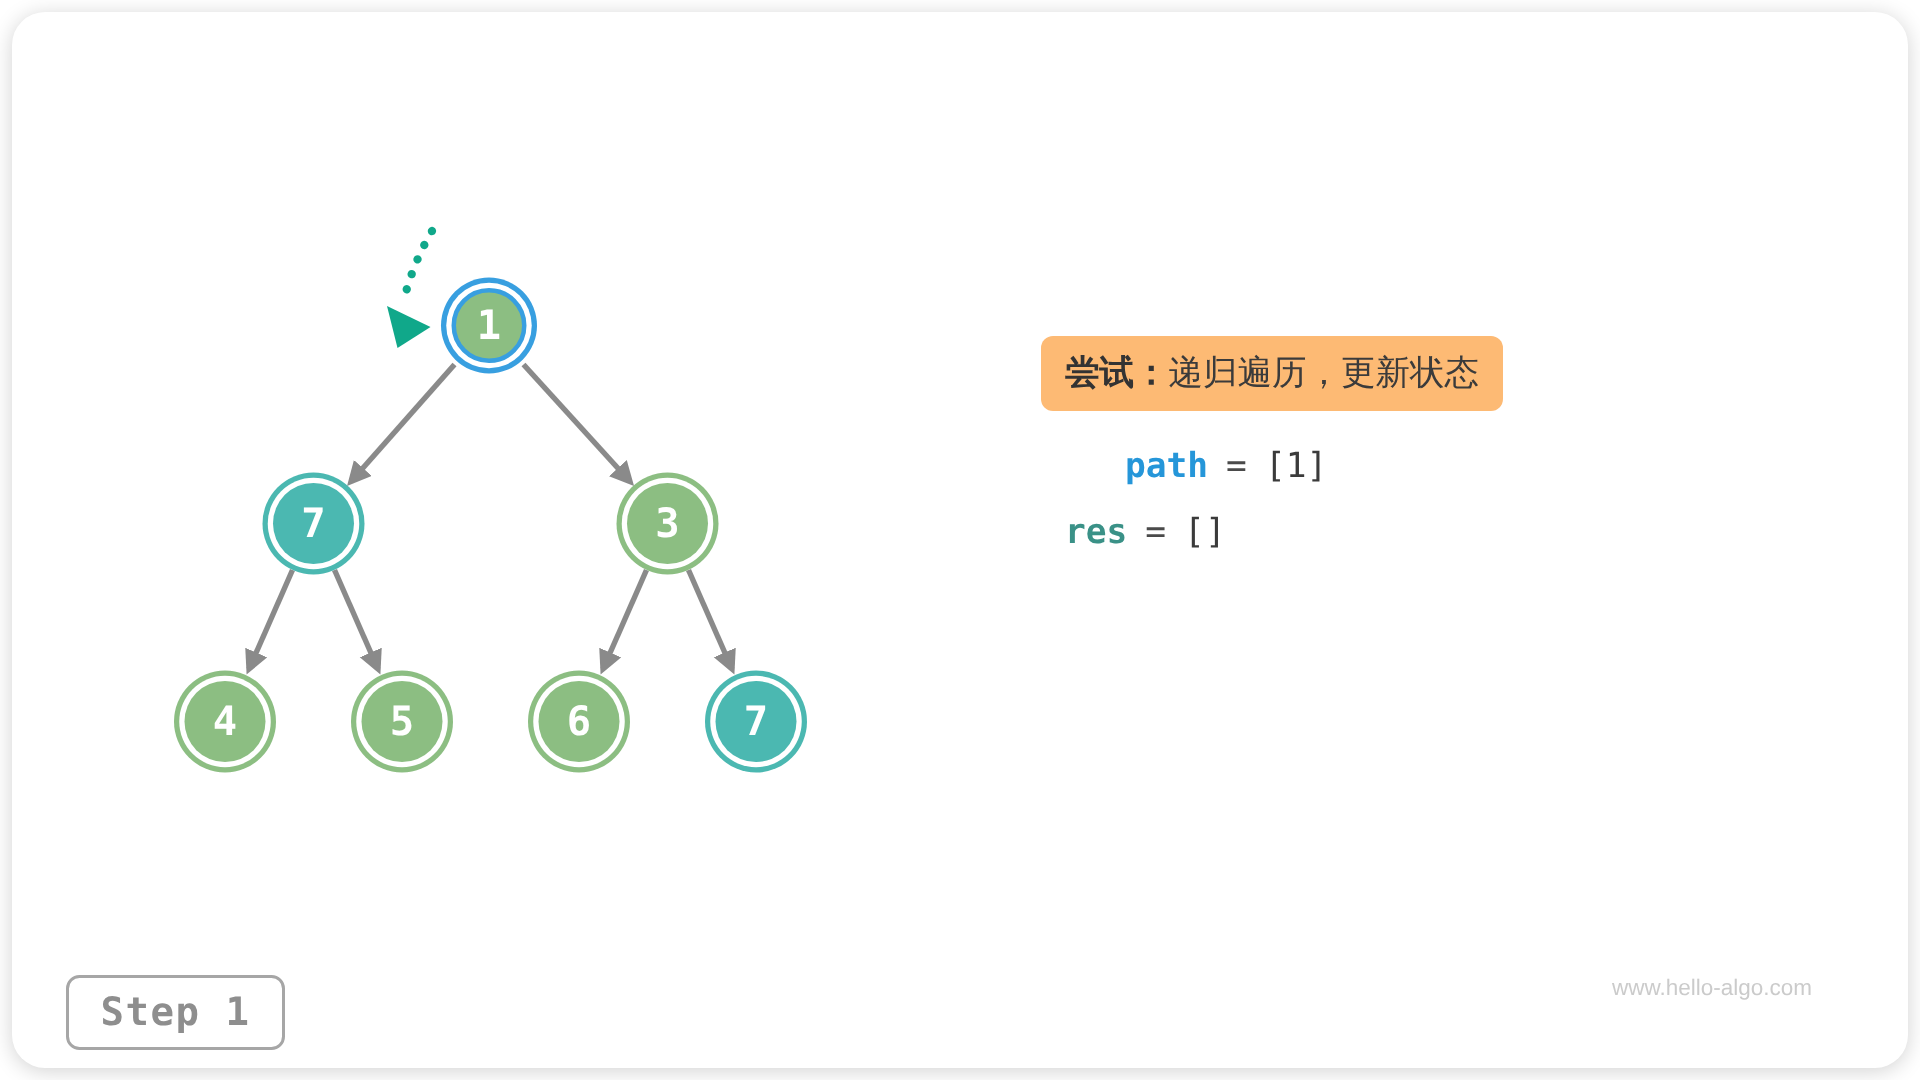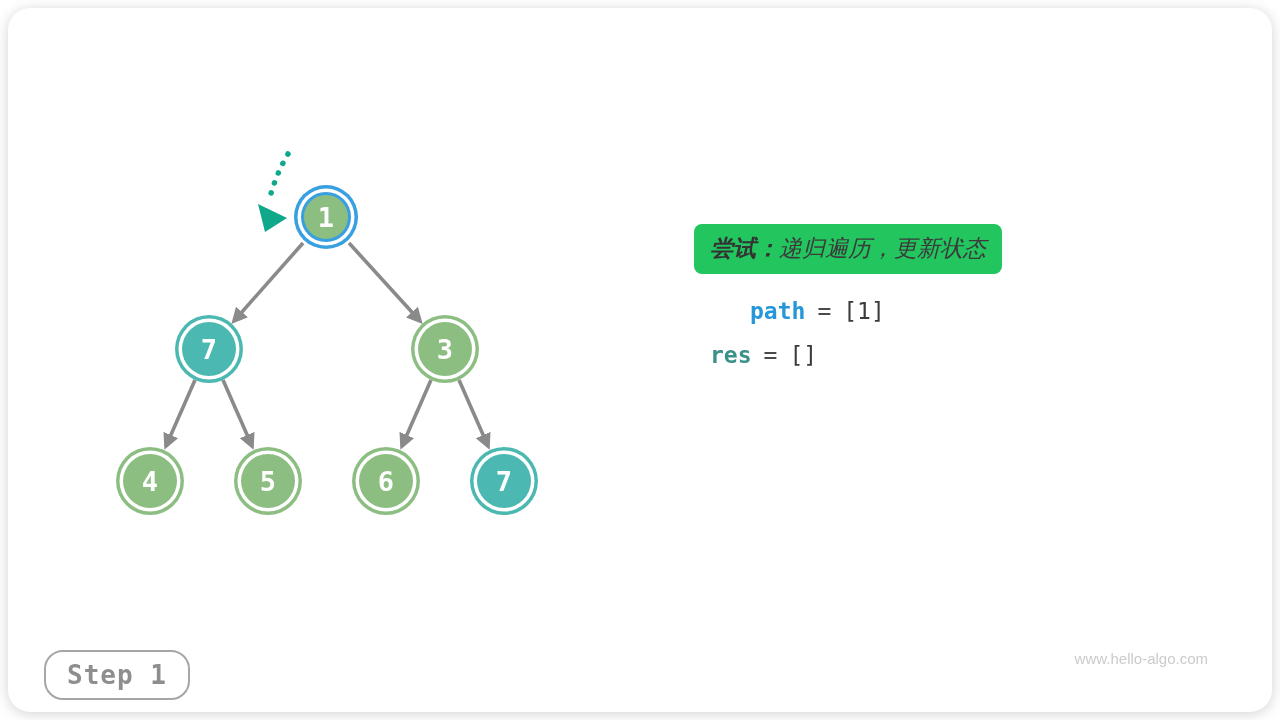--- a/index.html
+++ b/index.html
@@ -16,35 +16,35 @@
           transform:translate(-50%,-50%); display:flex; align-items:center; justify-content:center;
           color:#ffffff; font-weight:bold; font-size:27px;
           font-family:"DejaVu Sans Mono","Liberation Mono",monospace; }
   .node--green { background:#8CBE82; box-shadow:0 0 0 3.5px #ffffff, 0 0 0 7px #8CBE82; }
   .node--teal  { background:#4BB8B1; box-shadow:0 0 0 3.5px #ffffff, 0 0 0 7px #4BB8B1; }
   .node--current { width:50px; height:50px; background:#8CBE82; border:3px solid #389FE0;
                    box-shadow:0 0 0 3.5px #ffffff, 0 0 0 7px #389FE0; }
 
   .panel { position:absolute; left:686px; top:216px; width:420px;
            font-size:23px; color:#3B3B3B; }
-  .try-box { display:inline-block; background:#22c55e; border-radius:8px;
-             padding:9px 16px 10px 16px;font-style:italic; }
+  .try-box { display:inline-block; background:#fdba74; border-radius:8px;
+             padding:9px 16px 10px 16px; }
   .label-strong { font-weight:bold; color:#333333; }
   .back-line { margin:14px 0 0 16px; padding-top:9px; }
   .code-line { margin:18px 0 0 16px; font-family:"DejaVu Sans Mono","Liberation Mono",monospace;
                font-size:23px; color:#3B3B3B; display:flex; align-items:center; }
   .code-line .var { font-weight:bold; }
   .var--path { color:#2596D9;margin-left:40px; }
   .var--res  { color:#3A9187; }
   .code-line .eq { margin:0 12px; color:#4a4a4a; }
   .line-path { margin-top:24px; }
   .line-res  { }
 
   .step-badge { position:absolute; left:36px; top:642px; width:146px; height:50px;
-                border:2px solid #A6A6A6; border-radius:19px; background:#ffffff;
+                border:2px solid #A6A6A6; border-radius:9px; background:#ffffff;
                 display:flex; align-items:center; justify-content:center;
                 font-family:"DejaVu Sans Mono","Liberation Mono",monospace;
                 font-weight:bold; font-size:26px; color:#8E8E8E; letter-spacing:1px; }
 
   .watermark { position:absolute; right:64px; top:642px;
                font-family:Liberation Sans, sans-serif;
                font-size:15px; color:#CBCBCB; }
 </style>
 </head>
 <body>

